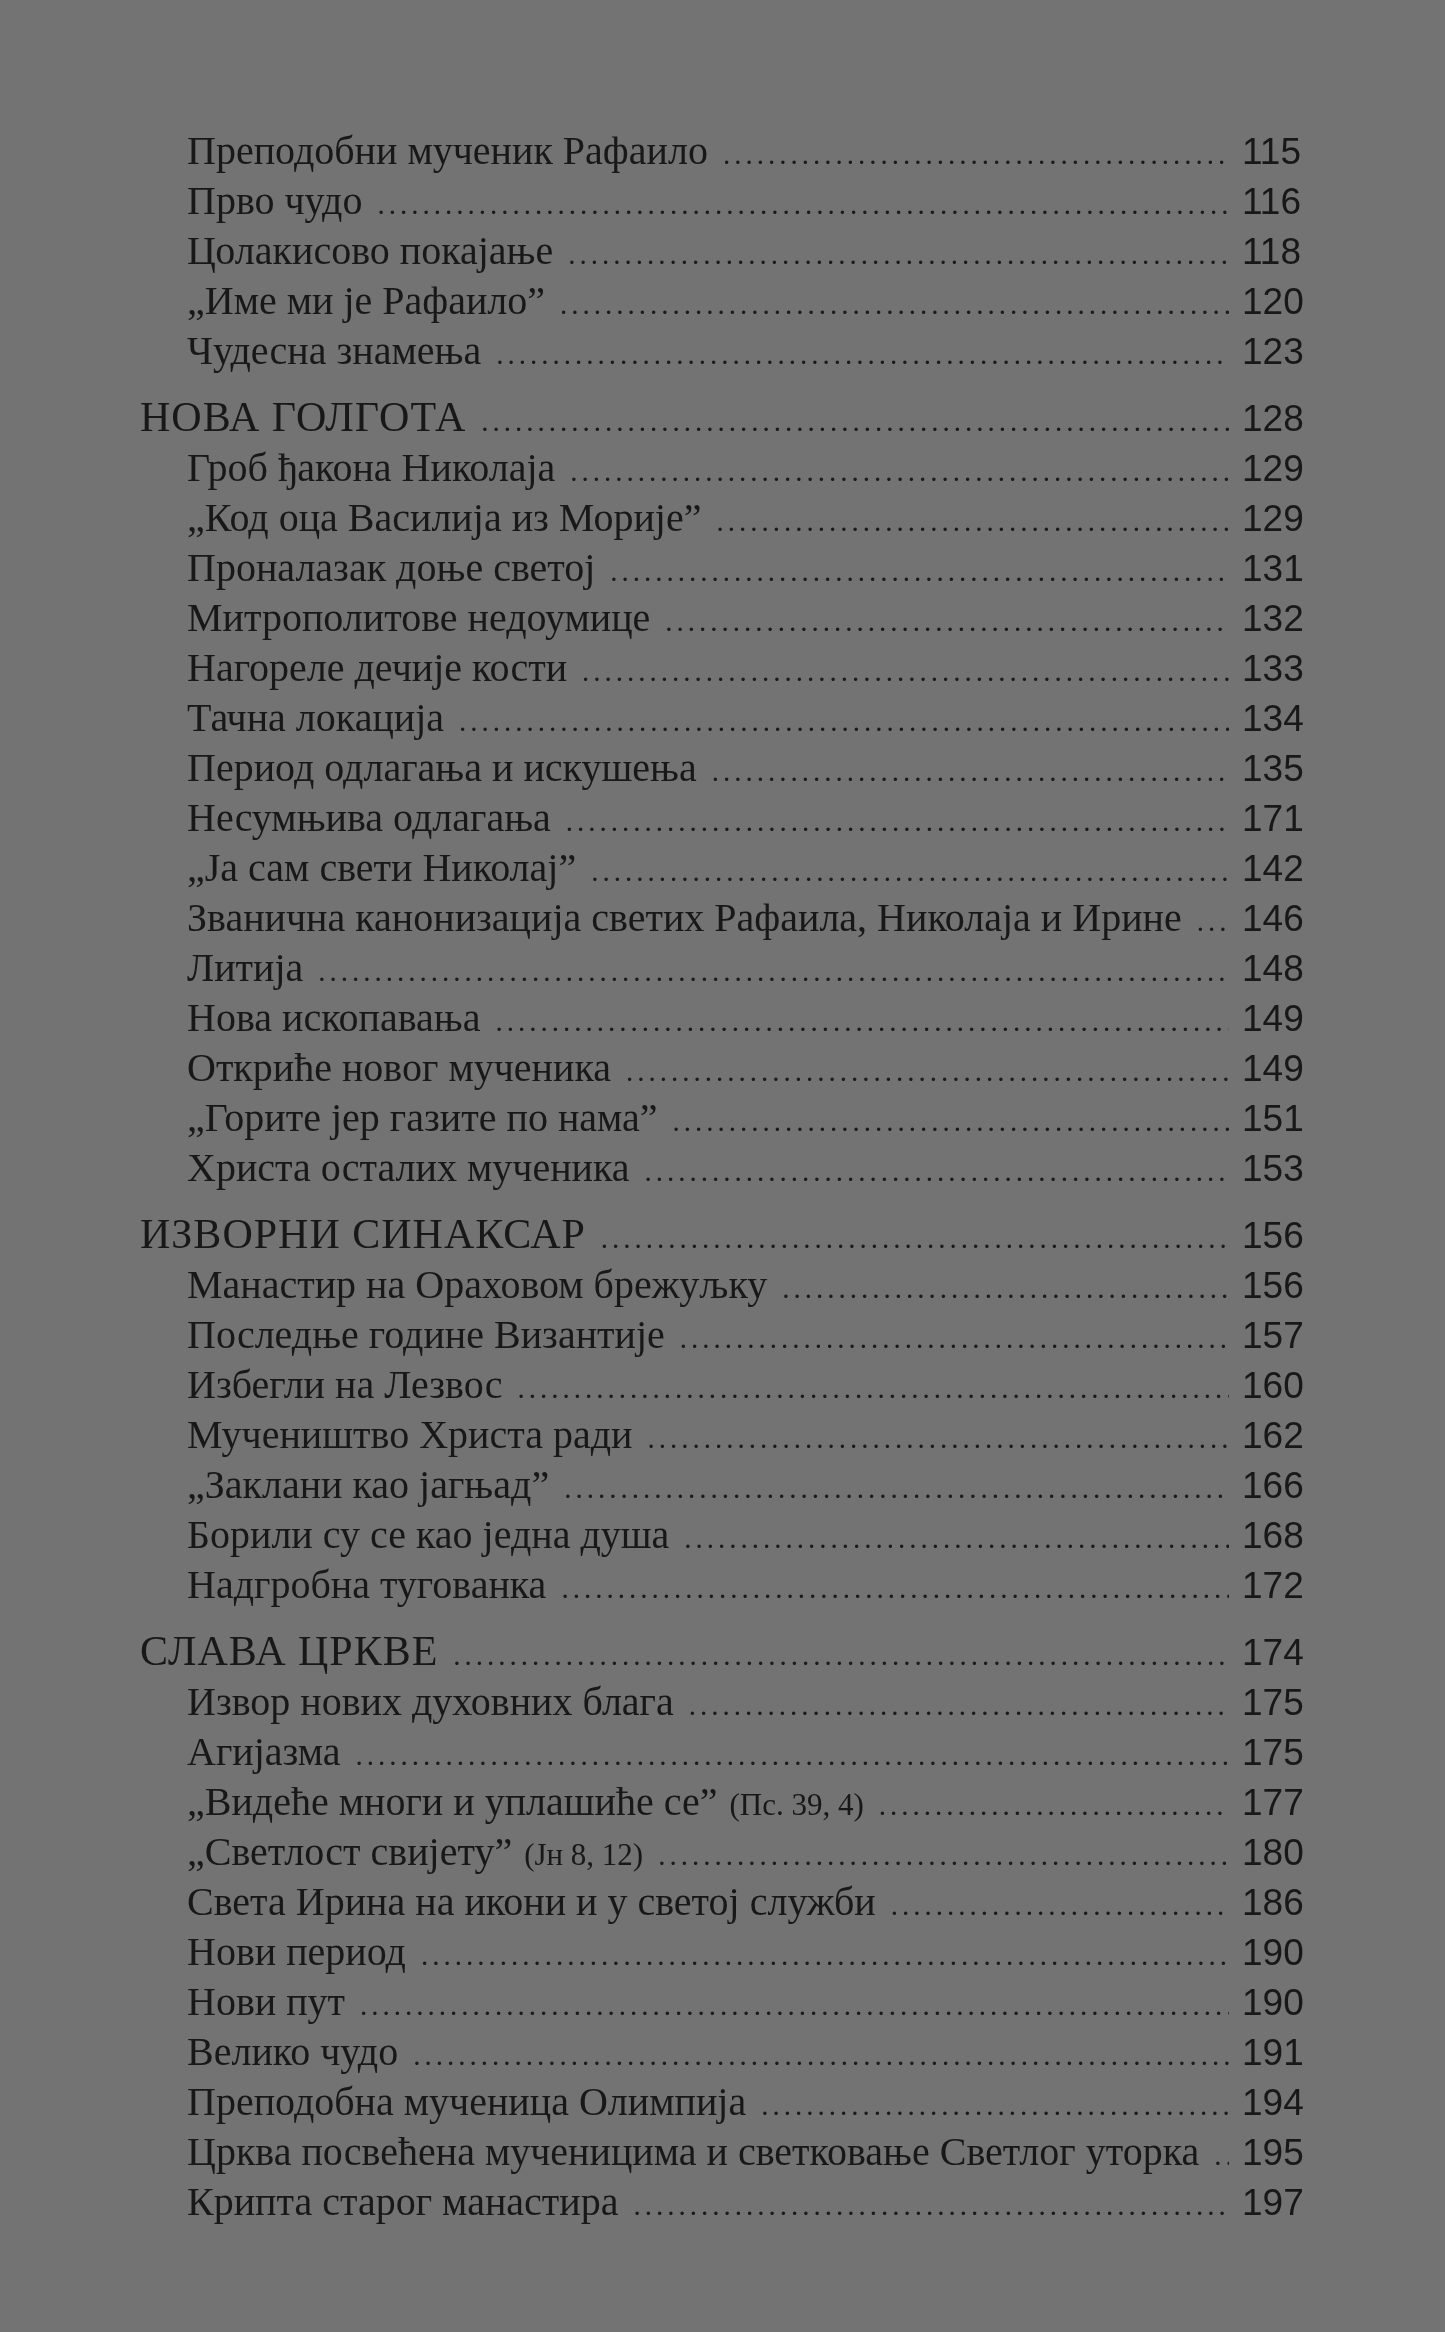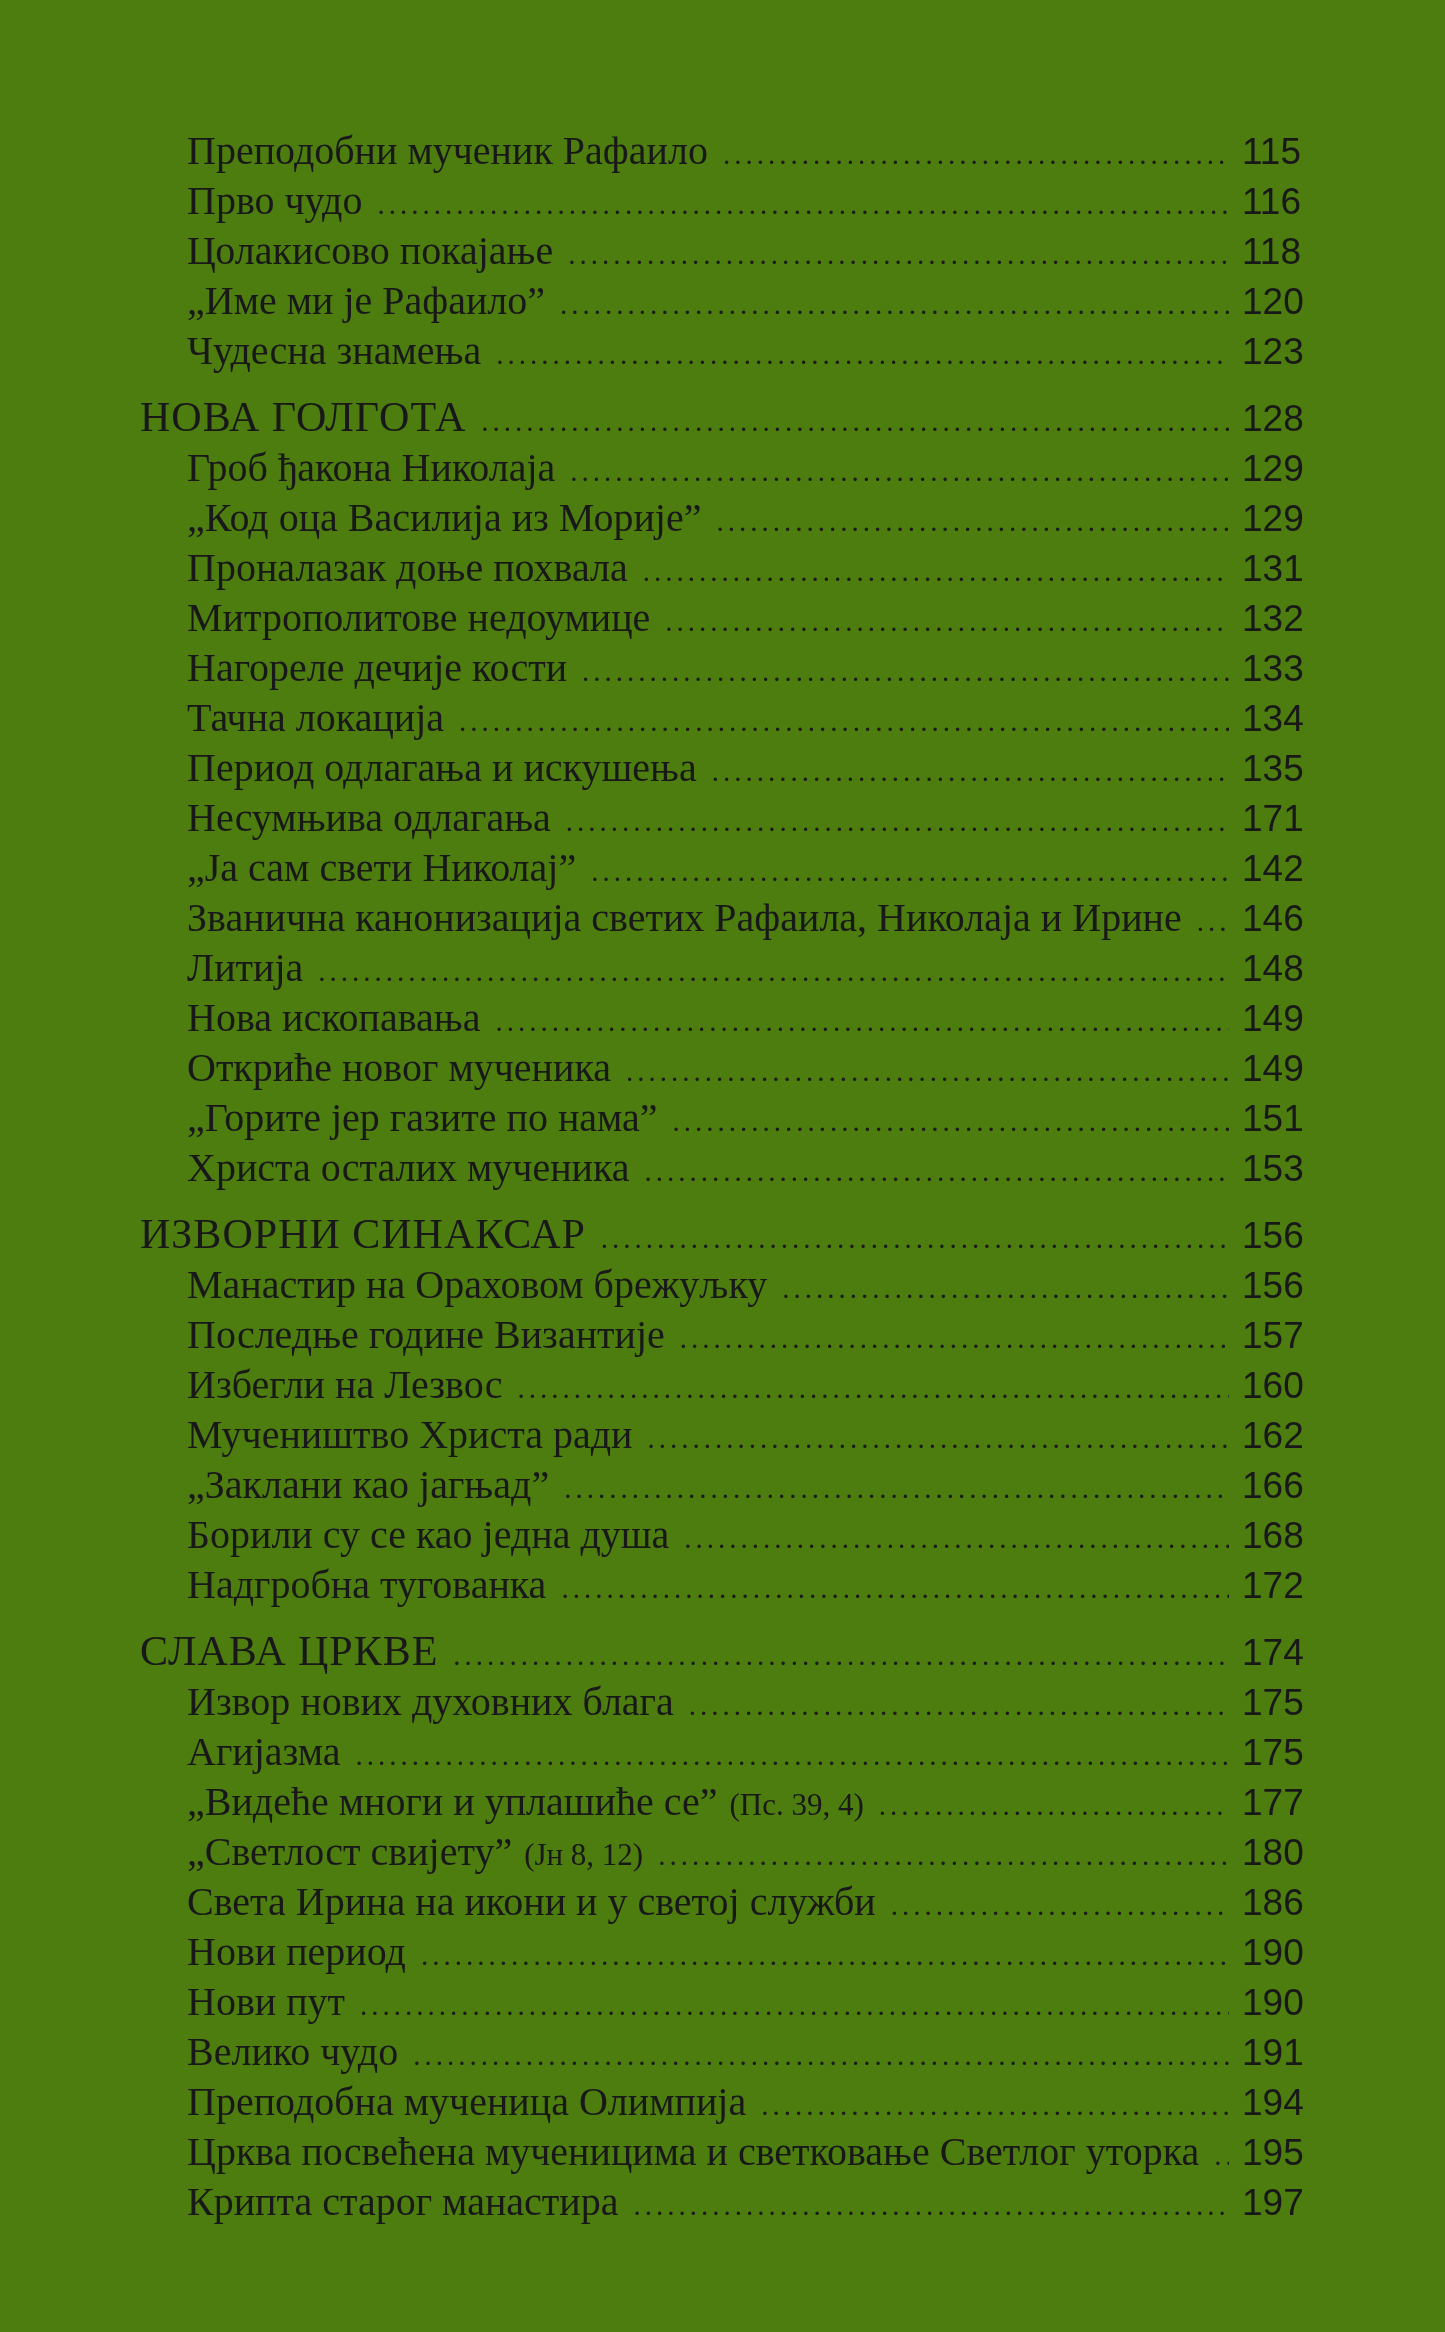--- a/index.html
+++ b/index.html
@@ -1,20 +1,20 @@
 <!DOCTYPE html>
 <html lang="sr"><head>
 <meta charset="utf-8">
 <style>
   html,body{margin:0;padding:0;background:#e9e9e9;}
   .page{
     position:relative;
     width:1445px;height:2332px;
     margin:0 auto;
-    background:#4d7c0f;
+    background:#737373;
     overflow:hidden;
     font-family:"Liberation Serif", serif;
     color:#181818;
   }
   .toc{
     position:absolute;
     left:140px;
     top:126px;
     width:1166px; 
   }
@@ -107,21 +107,21 @@
           <span class="title">Гроб ђакона Николаја</span>
           <span class="leader"></span>
           <span class="page-num">129</span>
         </div>
         <div class="row entry-row">
           <span class="title">„Код оца Василија из Морије”</span>
           <span class="leader"></span>
           <span class="page-num">129</span>
         </div>
         <div class="row entry-row">
-          <span class="title">Проналазак доње похвала</span>
+          <span class="title">Проналазак доње светој</span>
           <span class="leader"></span>
           <span class="page-num">131</span>
         </div>
         <div class="row entry-row">
           <span class="title">Митрополитове недоумице</span>
           <span class="leader"></span>
           <span class="page-num">132</span>
         </div>
         <div class="row entry-row">
           <span class="title">Нагореле дечије кости</span>

